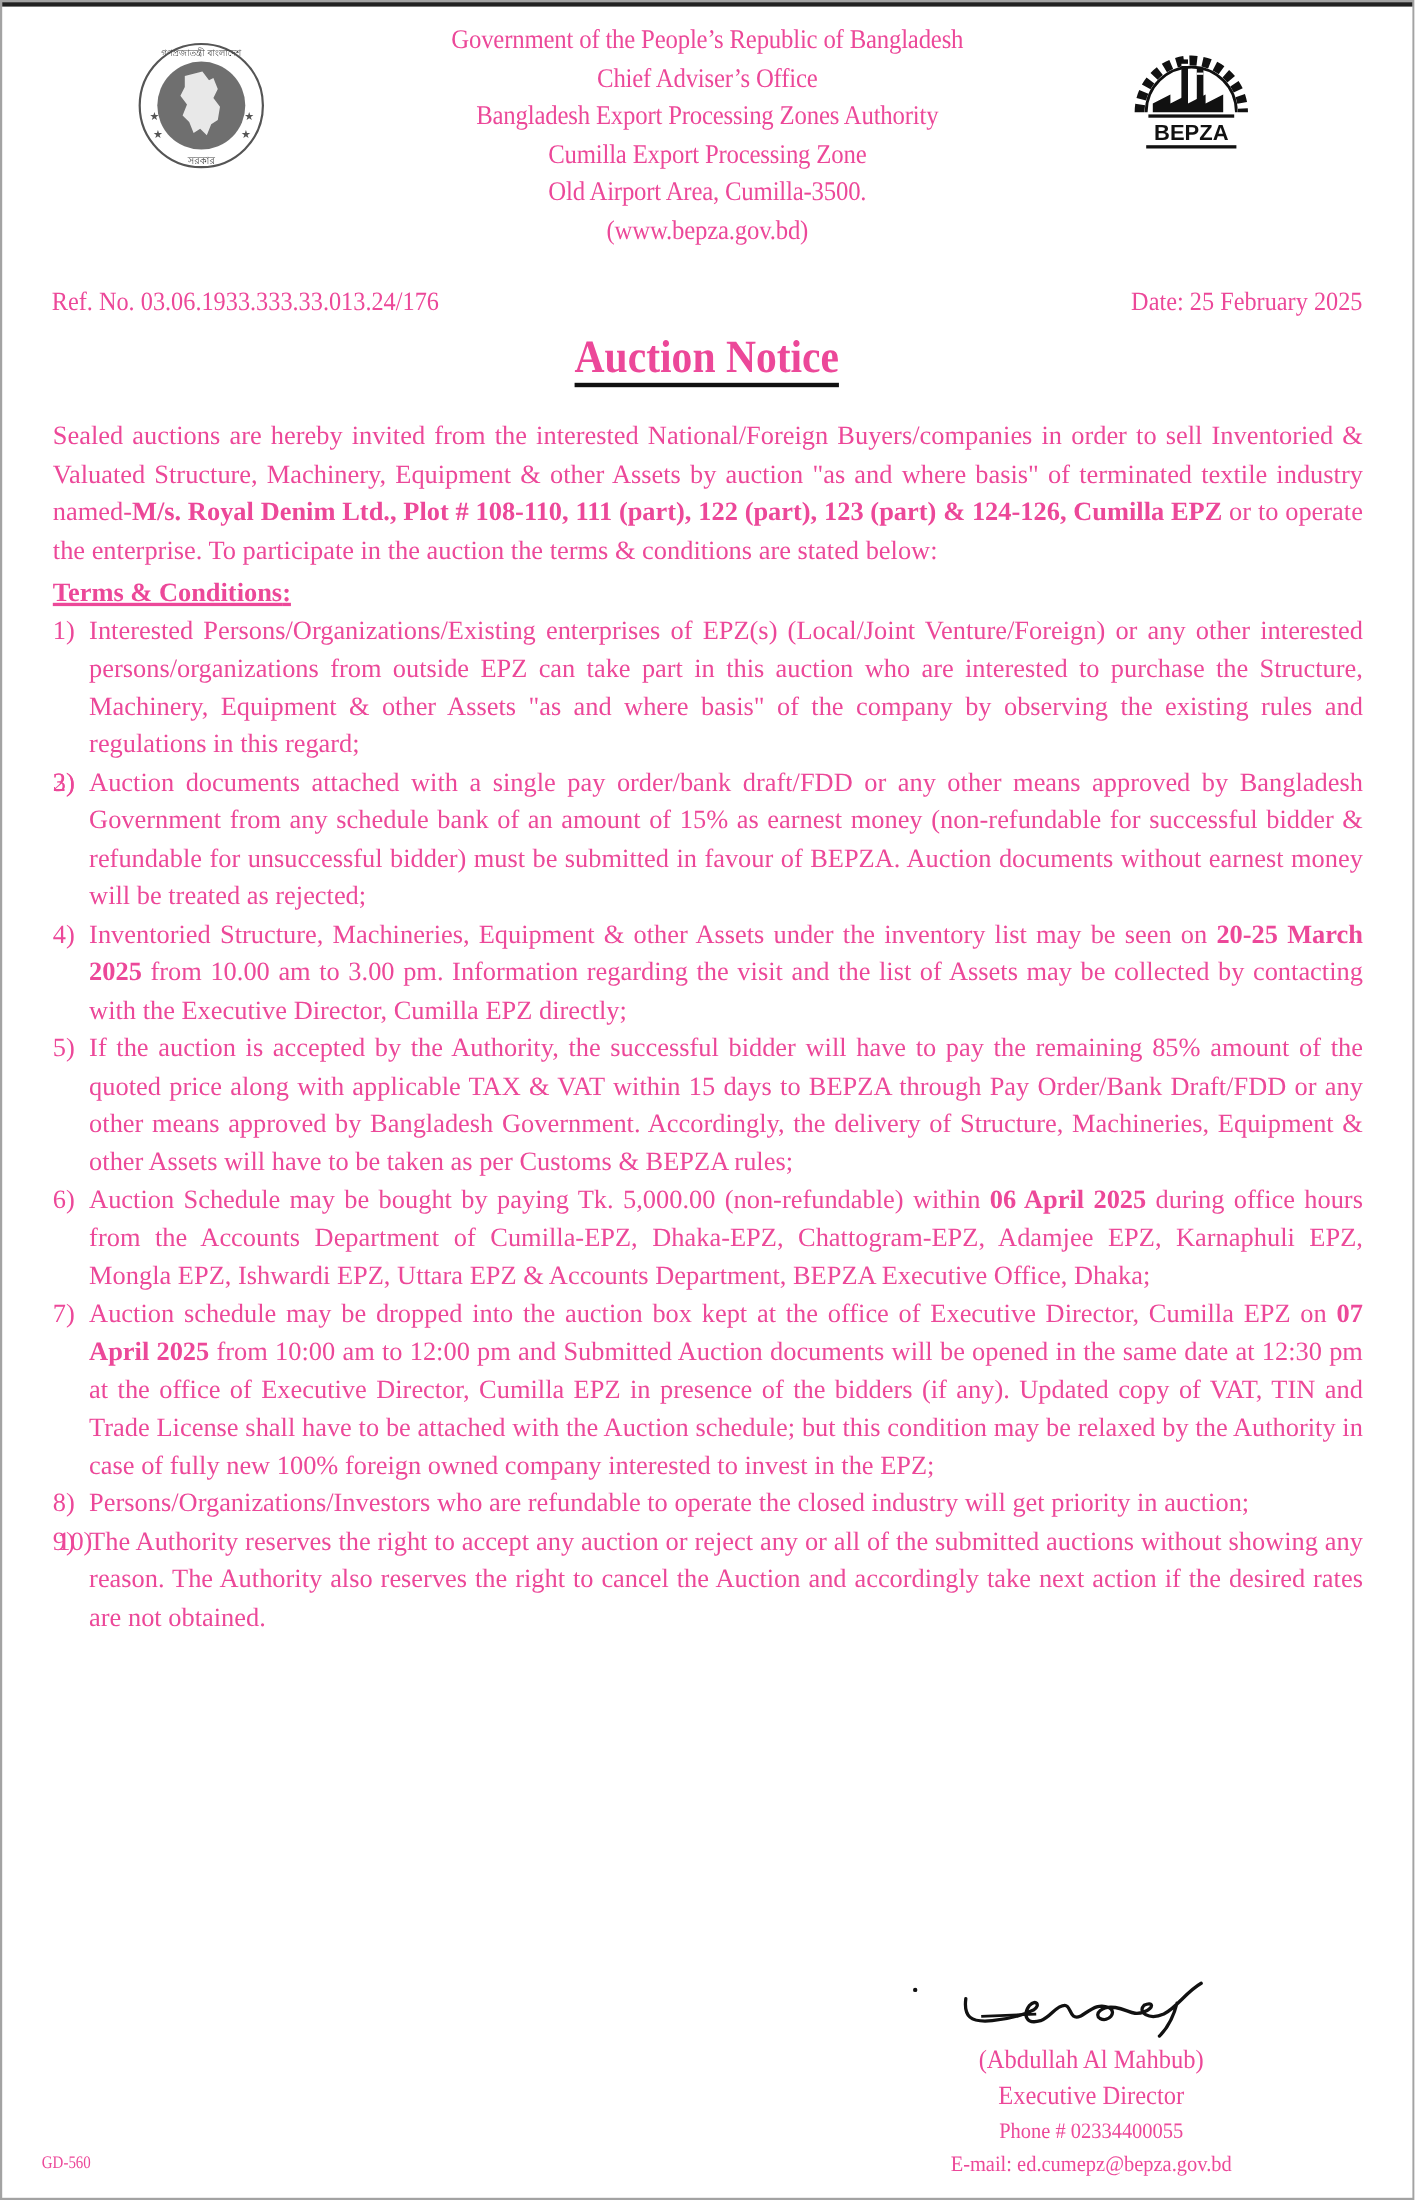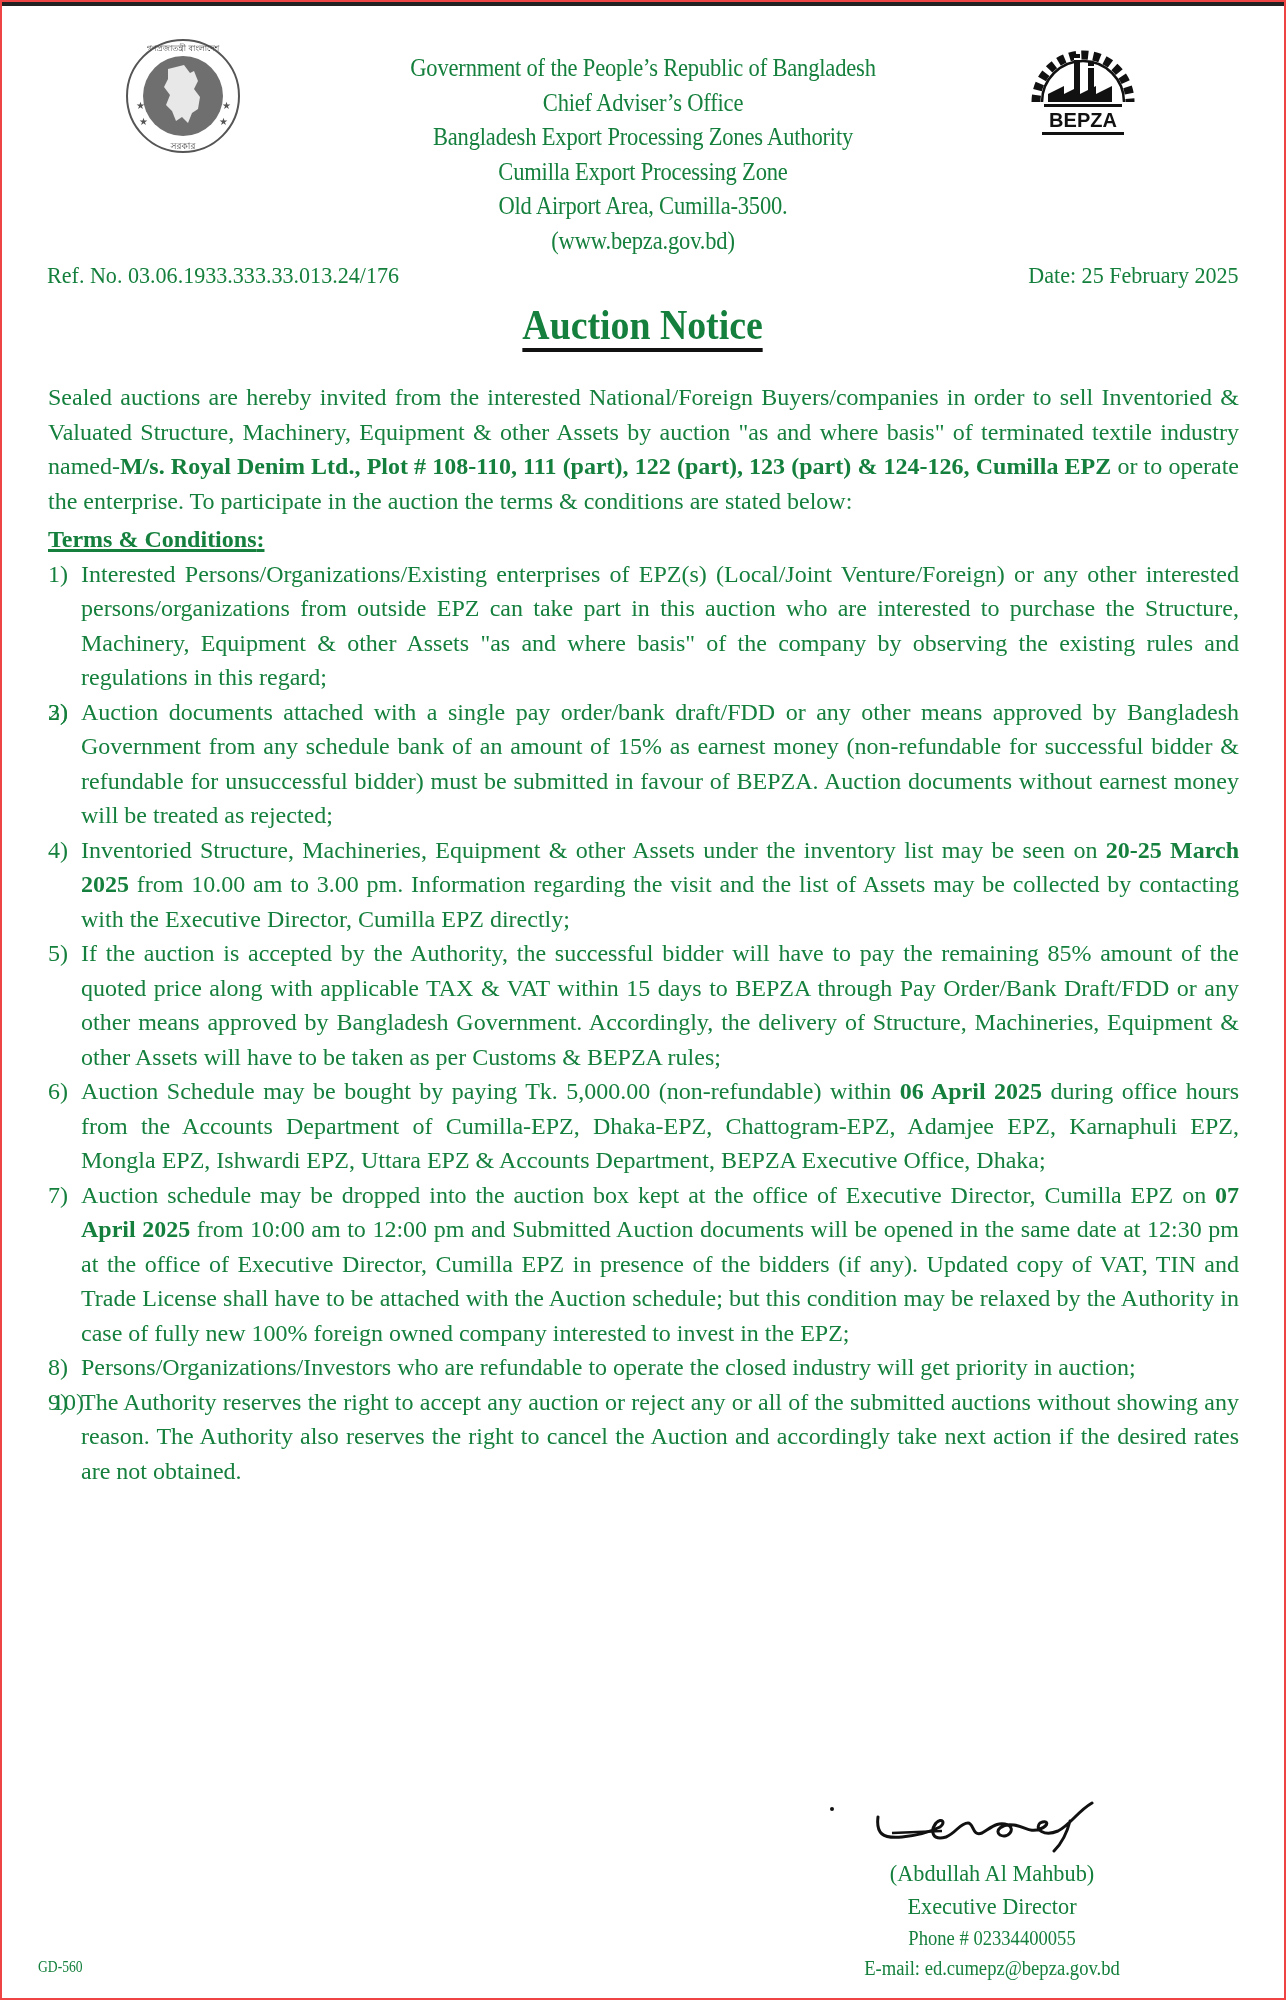--- a/index.html
+++ b/index.html
@@ -1,23 +1,23 @@
 <!DOCTYPE html>
 <html><head>
 <meta charset="utf-8">
 <style>
   html, body { margin: 0; padding: 0; background: #ffffff; }
   body { width: 1286px; height: 2000px; position: relative; overflow: hidden; }
   .page {
     position: absolute; left: 0; top: 0; width: 1282px; height: 1996px;
-    border: 2px solid #ef4444; background: #fff;
-    font-family: "Liberation Serif", "DejaVu Serif", serif; color: #15803d;
+    border: 2px solid #a3a3a3; background: #fff;
+    font-family: "Liberation Serif", "DejaVu Serif", serif; color: #ec4899;
   }
   .top-rule { position: absolute; left: 0; top: 0; width: 100%; height: 4px; background: #222; }
-  .header { position: absolute; top: 18px; left: 0; width: 100%; text-align: center; margin-top: 31px; }
+  .header { position: absolute; top: 18px; left: 0; width: 100%; text-align: center; }
   .header-line { font-size: 24.5px; line-height: 34.5px; letter-spacing: -0.2px; transform: scaleX(0.92); }
   .govt-seal { position: absolute; left: 122px; top: 35px; width: 118px; height: 118px; }
   .bepza-logo { position: absolute; left: 1020px; top: 36px; width: 122px; height: 100px; }
   .refline { position: absolute; top: 260px; left: 45px; right: 45px; font-size: 24px; display: flex; justify-content: space-between; align-items: center; }
   .refline span { transform: scaleX(0.92); display: inline-block; transform-origin: left center; }
   .refline span.date { transform-origin: right center; }
   .title-wrap { position: absolute; top: 300px; left: 0; width: 100%; text-align: center; }
   .title {
     display: inline-block; font-size: 42px; font-weight: bold; border-bottom: 4px solid #111;
     line-height: 46px; padding-bottom: 0px; transform: scaleX(0.9);

